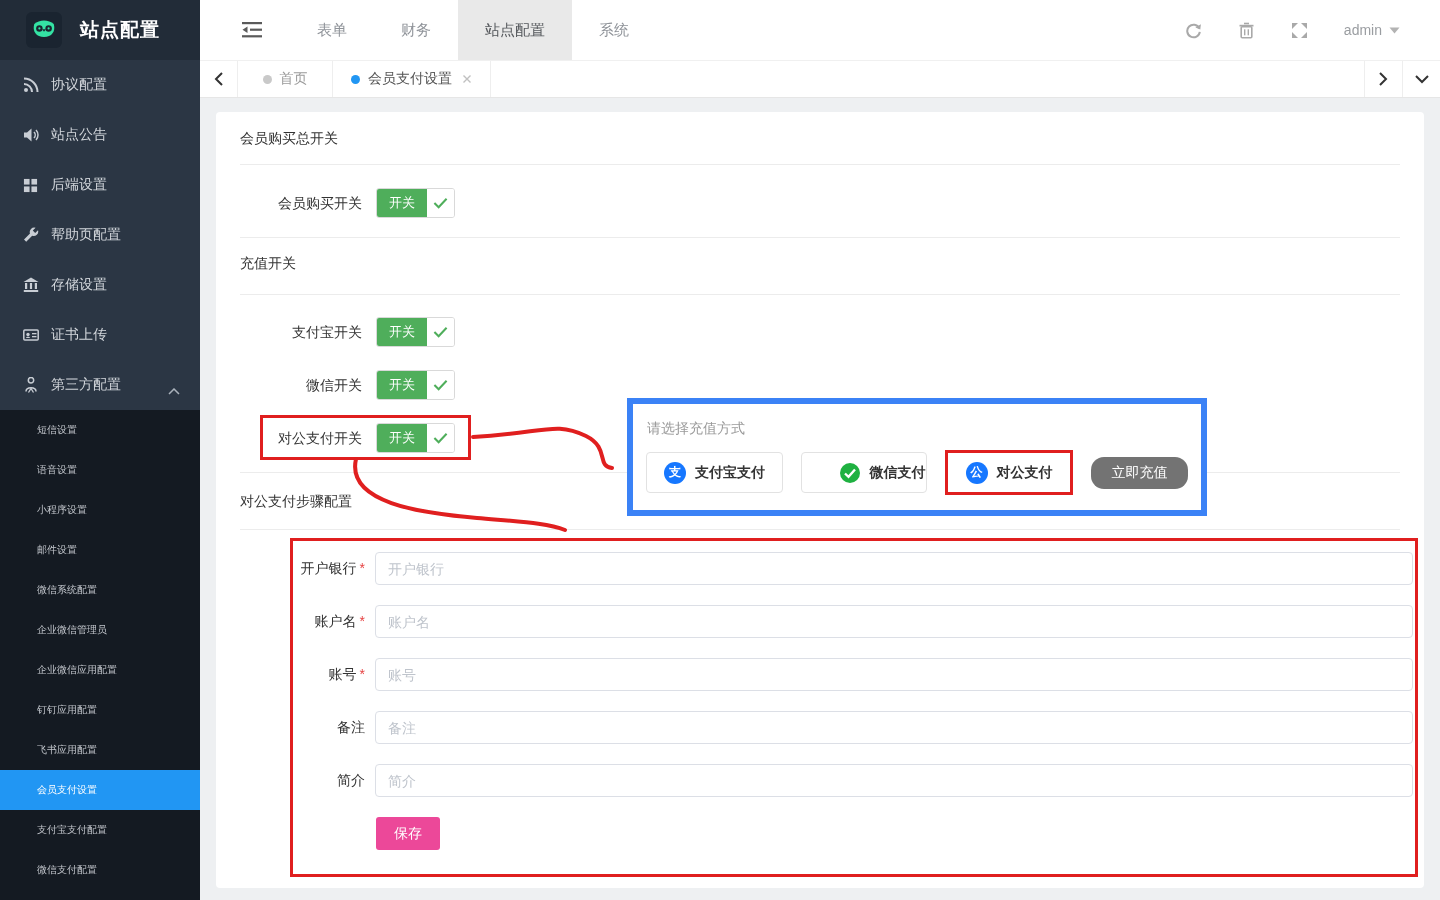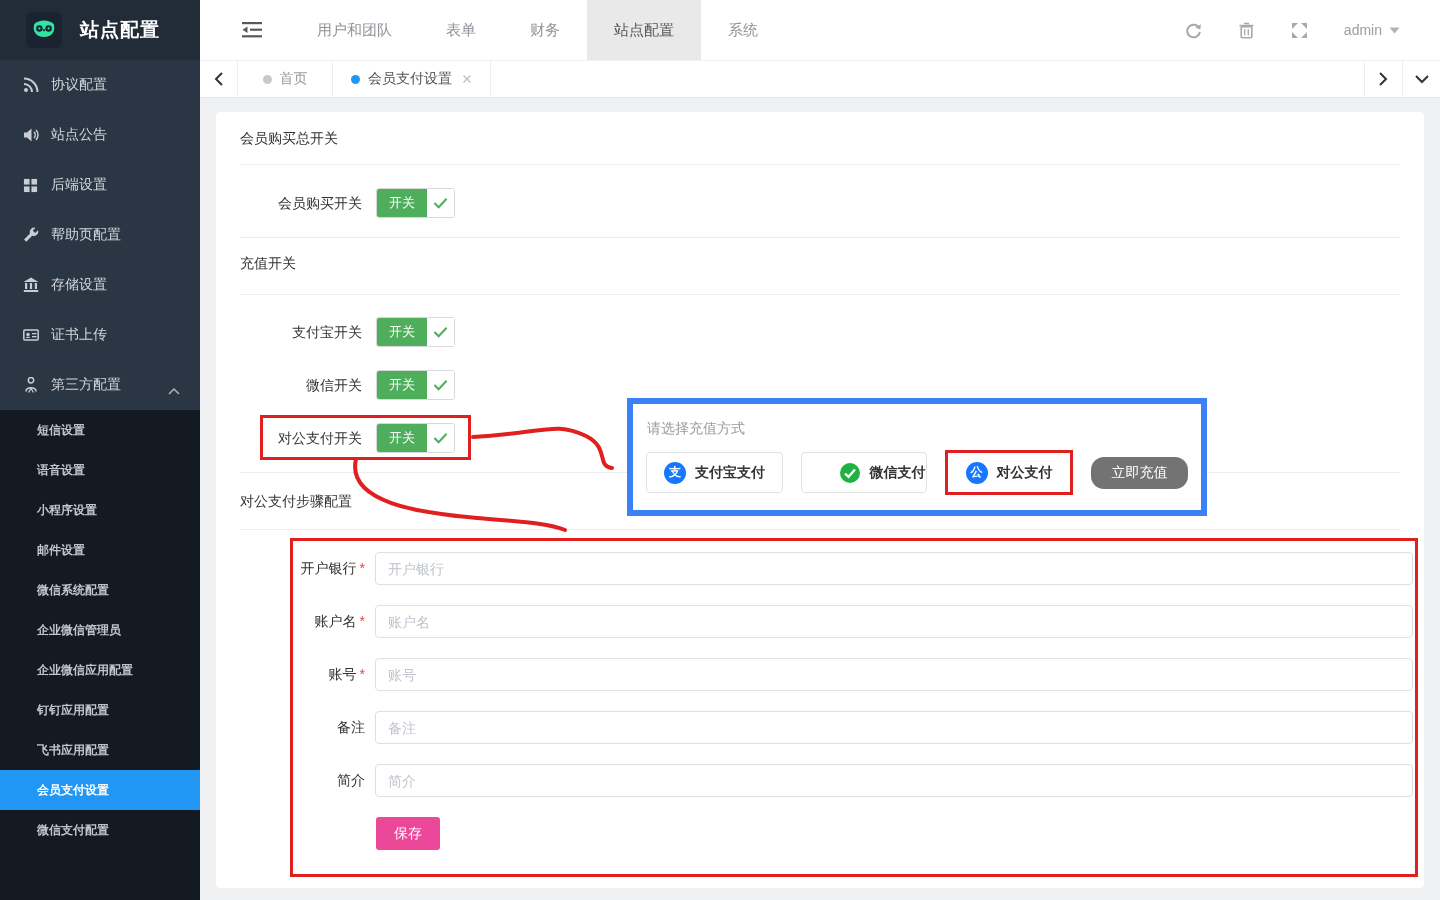--- a/index.html
+++ b/index.html
@@ -20,21 +20,21 @@
   .hicon { width:17px; height:17px; cursor:pointer; }
   .admin-box { display:flex; align-items:center; gap:7px; cursor:pointer; }
   .admin-name { font-size:14px; color:#9a9da1; }
 
   
   .sidebar { position:absolute; top:60px; left:0; width:200px; height:840px; background:#2b3644; display:flex; flex-direction:column; }
   .side-item { height:50px; display:flex; align-items:center; padding-left:22px; color:#d3d7dc; font-size:14px; cursor:pointer; position:relative; }
   .sicon { width:17px; height:17px; margin-right:12px; display:inline-flex; align-items:center; justify-content:center; }
   .side-chevron { position:absolute; right:20px; top:22px; }
   .submenu { flex:1; background:#141a22; }
-  .sub-item { height:40px; line-height:40px; padding-left:37px; color:#c2c6cc; font-size:12px; cursor:pointer;font-weight:bold; }
+  .sub-item { height:40px; line-height:40px; padding-left:37px; color:#c2c6cc; font-size:10px; cursor:pointer; }
   .sub-item.active { background:#2196f3; color:#fff; }
 
   
   .tabbar { position:absolute; top:60px; left:200px; width:1240px; height:38px; background:#fff; border-top:1px solid #f0f0f0; border-bottom:1px solid #e6e6e6; display:flex; }
   .tab-arrow { width:38px; height:100%; display:flex; align-items:center; justify-content:center; cursor:pointer; }
   .tab-arrow.left { border-right:1px solid #eee; }
   .tab-arrow.rborder { border-left:1px solid #eee; }
   .tab { height:100%; display:flex; align-items:center; justify-content:center; gap:8px; padding:0 18px; border-right:1px solid #eee; font-size:14px; cursor:pointer; }
   .tab-dot { width:9px; height:9px; border-radius:50%; background:#c9c9c9; }
   .tab.home { color:#9a9a9a; min-width:95px; }
@@ -108,21 +108,20 @@
     <div class="hamburger">
       <svg width="20" height="16" viewBox="0 0 20 16">
         <rect x="0" y="0" width="20" height="2.2" fill="#5a5a5a"></rect>
         <rect x="8" y="6.6" width="12" height="2.2" fill="#5a5a5a"></rect>
         <path d="M5.5 4.5 L0.5 7.7 L5.5 10.9 Z" fill="#5a5a5a"></path>
         <rect x="0" y="13.2" width="20" height="2.2" fill="#5a5a5a"></rect>
       </svg>
     </div>
 
     <div class="nav">
-      <div class="nav-item">用户和团队</div>
       <div class="nav-item">表单</div>
       <div class="nav-item">财务</div>
       <div class="nav-item active">站点配置</div>
       <div class="nav-item">系统</div>
     </div>
 
     <div class="header-right">
       <svg class="hicon" viewBox="0 0 17 17">
         <path d="M14.2 6.2 A6.3 6.3 0 1 0 14.8 9.8" fill="none" stroke="#a9a9a9" stroke-width="2"></path>
         <path d="M15.9 2.2 L15.3 7.4 L10.4 5.6 Z" fill="#a9a9a9"></path>
@@ -233,20 +232,21 @@
       <div class="sub-item">短信设置</div>
       <div class="sub-item">语音设置</div>
       <div class="sub-item">小程序设置</div>
       <div class="sub-item">邮件设置</div>
       <div class="sub-item">微信系统配置</div>
       <div class="sub-item">企业微信管理员</div>
       <div class="sub-item">企业微信应用配置</div>
       <div class="sub-item">钉钉应用配置</div>
       <div class="sub-item">飞书应用配置</div>
       <div class="sub-item active">会员支付设置</div>
+      <div class="sub-item">支付宝支付配置</div>
       <div class="sub-item">微信支付配置</div>
     </div>
   </div>
 
   <div class="tabbar">
     <div class="tab-arrow left">
       <svg width="9" height="14" viewBox="0 0 9 14">
           <path d="M8 1 L2 7 L8 13" fill="none" stroke="#333" stroke-width="2"></path>
         </svg>
     </div>

